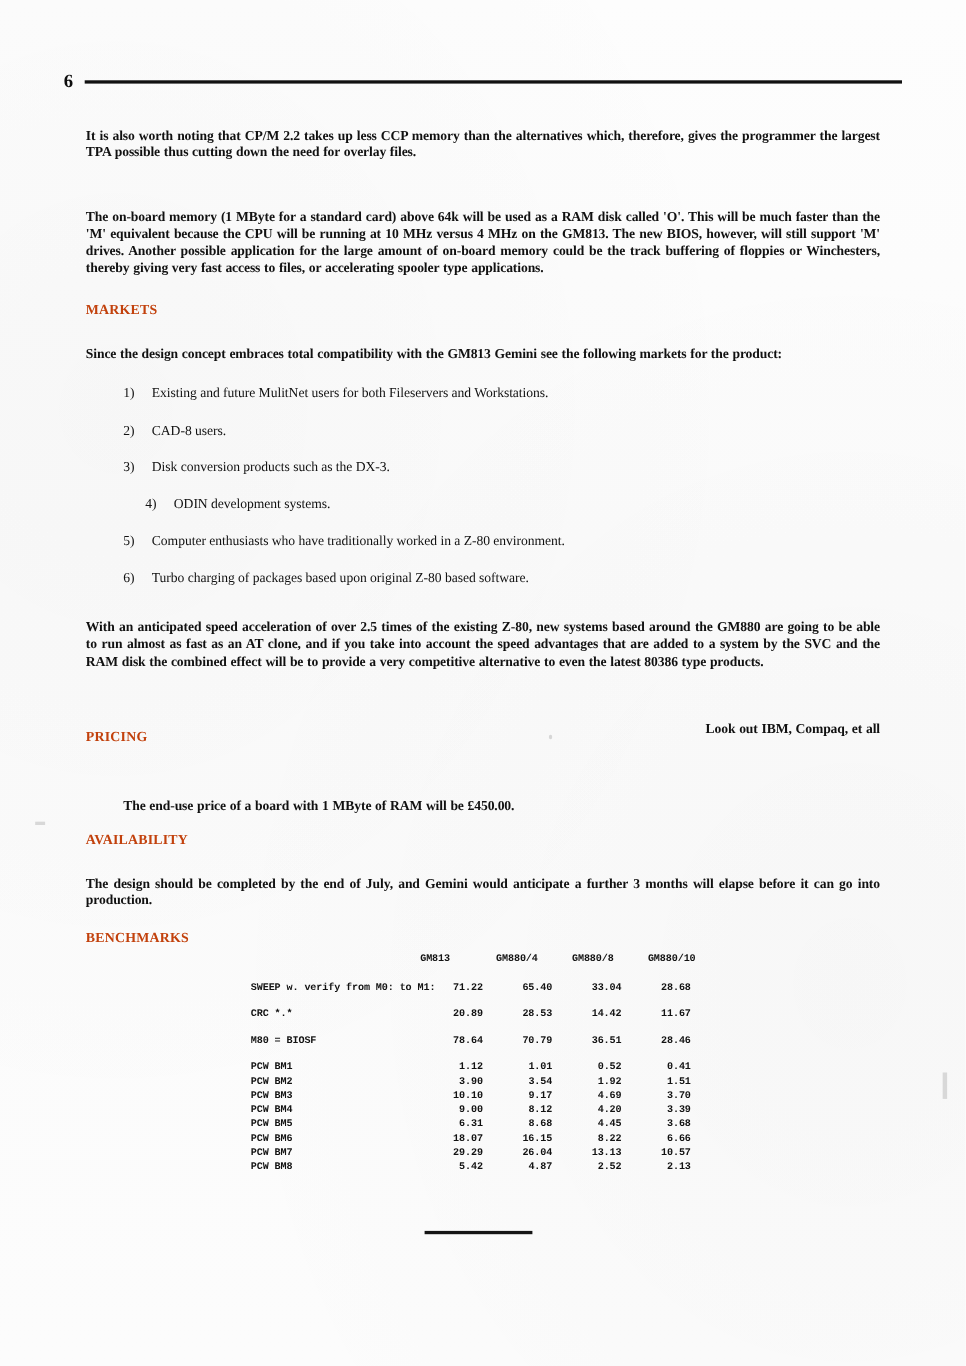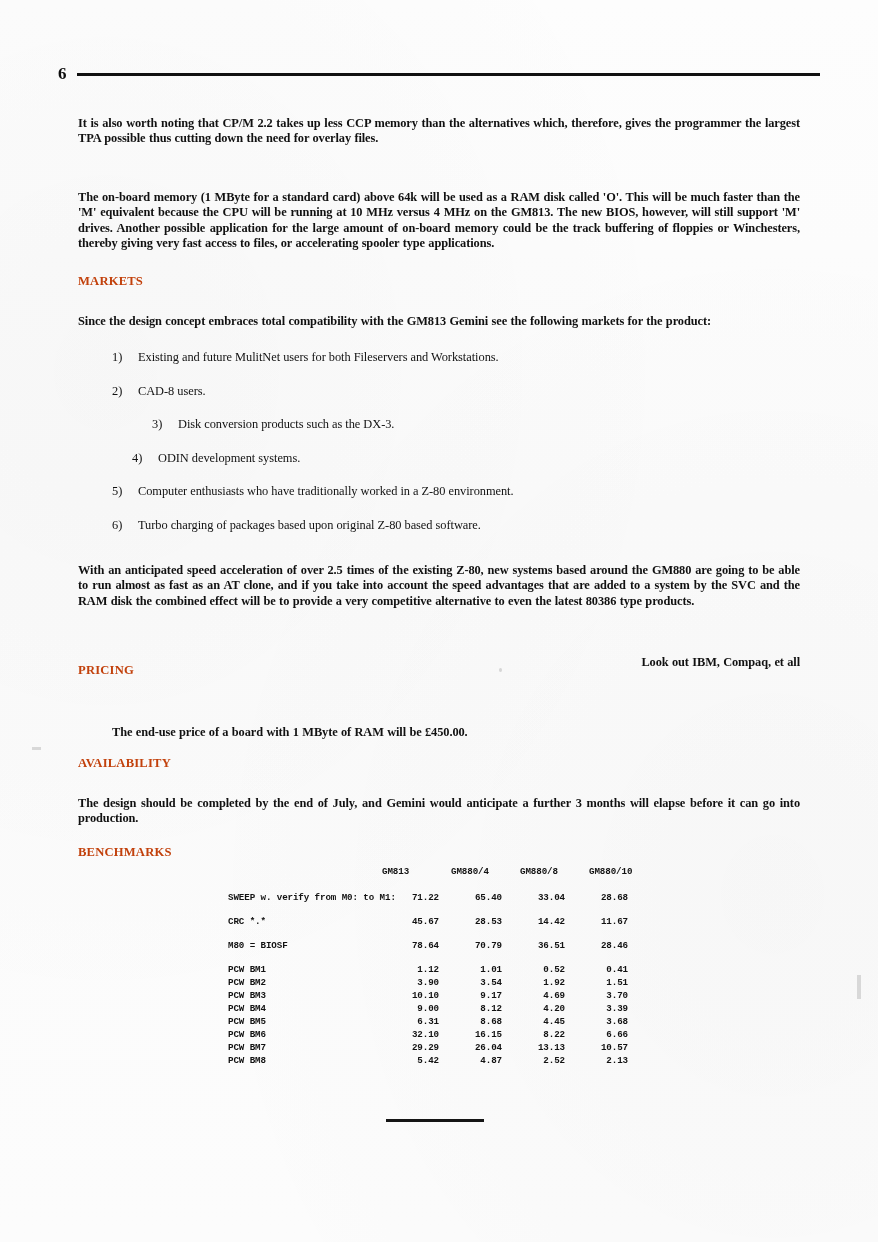--- a/index.html
+++ b/index.html
@@ -185,21 +185,21 @@
 
   <div class="section-head" style="top:274px;">MARKETS</div>
   <div class="body-block indent" style="top:302px;">Since the design concept embraces total compatibility with the GM813 Gemini see the following markets for the product:</div>
 
   <div class="list-item" style="top:350px;">
     <span class="num">1)</span><span>Existing and future MulitNet users for both Fileservers and Workstations.</span>
   </div>
   <div class="list-item" style="top:384px;">
     <span class="num">2)</span><span>CAD-8 users.</span>
   </div>
-  <div class="list-item" style="top:417px;margin-left:40px;">
+  <div class="list-item" style="top:417px;">
     <span class="num">3)</span><span>Disk conversion products such as the DX-3.</span>
   </div>
   <div class="list-item" style="top:451px;margin-left:20px;">
     <span class="num">4)</span><span>ODIN development systems.</span>
   </div>
   <div class="list-item" style="top:484px;">
     <span class="num">5)</span><span>Computer enthusiasts who have traditionally worked in a Z-80 environment.</span>
   </div>
   <div class="list-item" style="top:518px;">
     <span class="num">6)</span><span>Turbo charging of packages based upon original Z-80 based software.</span>
@@ -230,21 +230,21 @@
     <div class="bench-row gap-row">
       <div class="bench-label">SWEEP w. verify from M0: to M1:</div>
       <div class="bench-cell">71.22</div>
       <div class="bench-cell">65.40</div>
       <div class="bench-cell">33.04</div>
       <div class="bench-cell">28.68</div>
     </div>
 
     <div class="bench-row gap-row">
       <div class="bench-label">CRC *.*</div>
-      <div class="bench-cell">45.67</div>
+      <div class="bench-cell">20.89</div>
       <div class="bench-cell">28.53</div>
       <div class="bench-cell">14.42</div>
       <div class="bench-cell">11.67</div>
     </div>
 
     <div class="bench-row gap-row">
       <div class="bench-label">M80 = BIOSF</div>
       <div class="bench-cell">78.64</div>
       <div class="bench-cell">70.79</div>
       <div class="bench-cell">36.51</div>
@@ -286,21 +286,21 @@
     <div class="bench-row tight">
       <div class="bench-label">PCW BM5</div>
       <div class="bench-cell">6.31</div>
       <div class="bench-cell">8.68</div>
       <div class="bench-cell">4.45</div>
       <div class="bench-cell">3.68</div>
     </div>
 
     <div class="bench-row tight">
       <div class="bench-label">PCW BM6</div>
-      <div class="bench-cell">32.10</div>
+      <div class="bench-cell">18.07</div>
       <div class="bench-cell">16.15</div>
       <div class="bench-cell">8.22</div>
       <div class="bench-cell">6.66</div>
     </div>
 
     <div class="bench-row tight">
       <div class="bench-label">PCW BM7</div>
       <div class="bench-cell">29.29</div>
       <div class="bench-cell">26.04</div>
       <div class="bench-cell">13.13</div>

